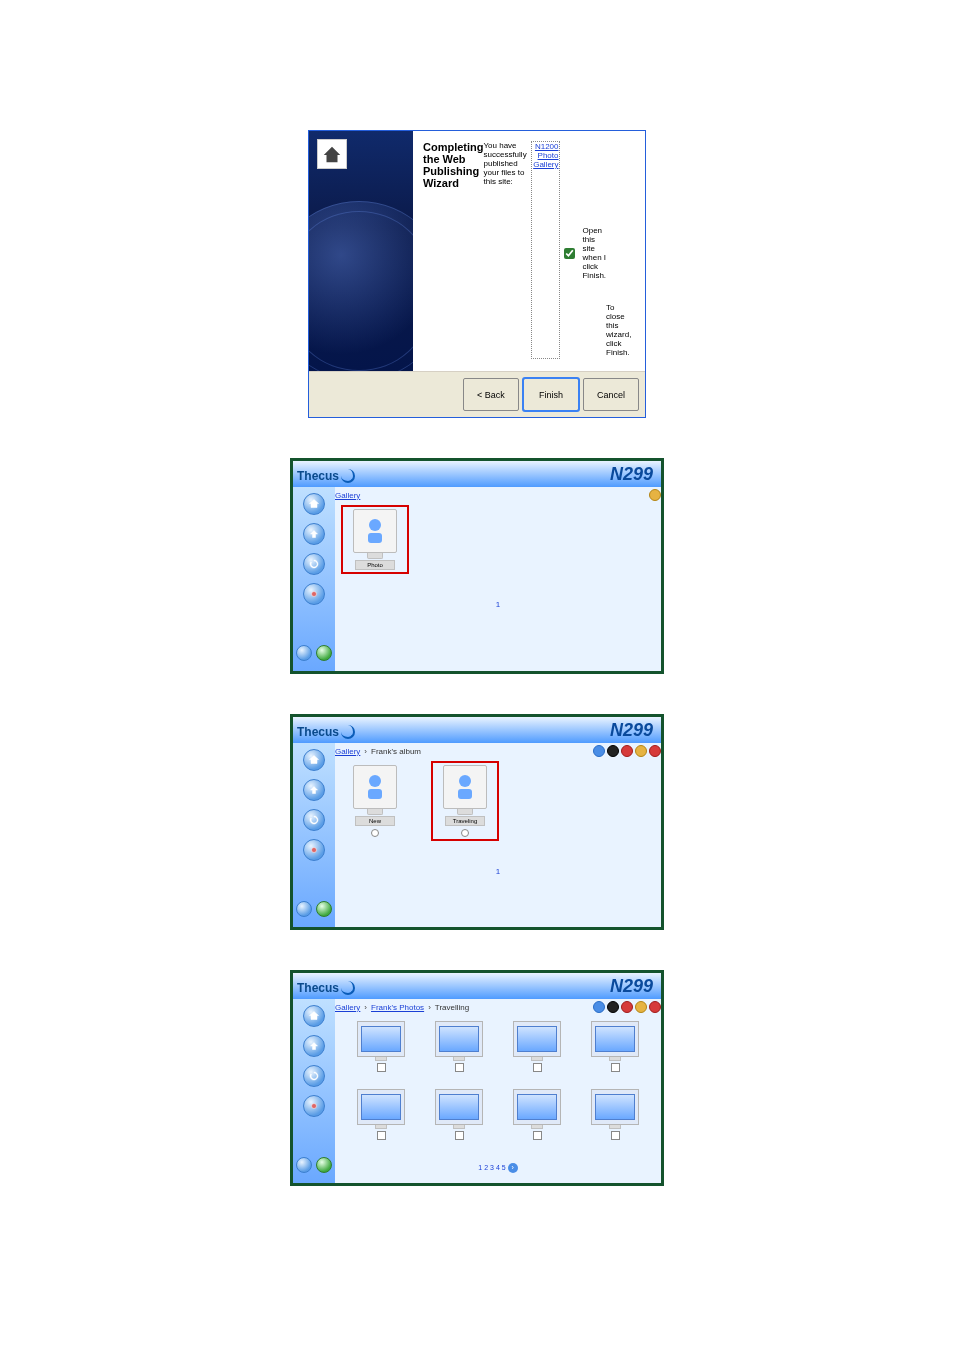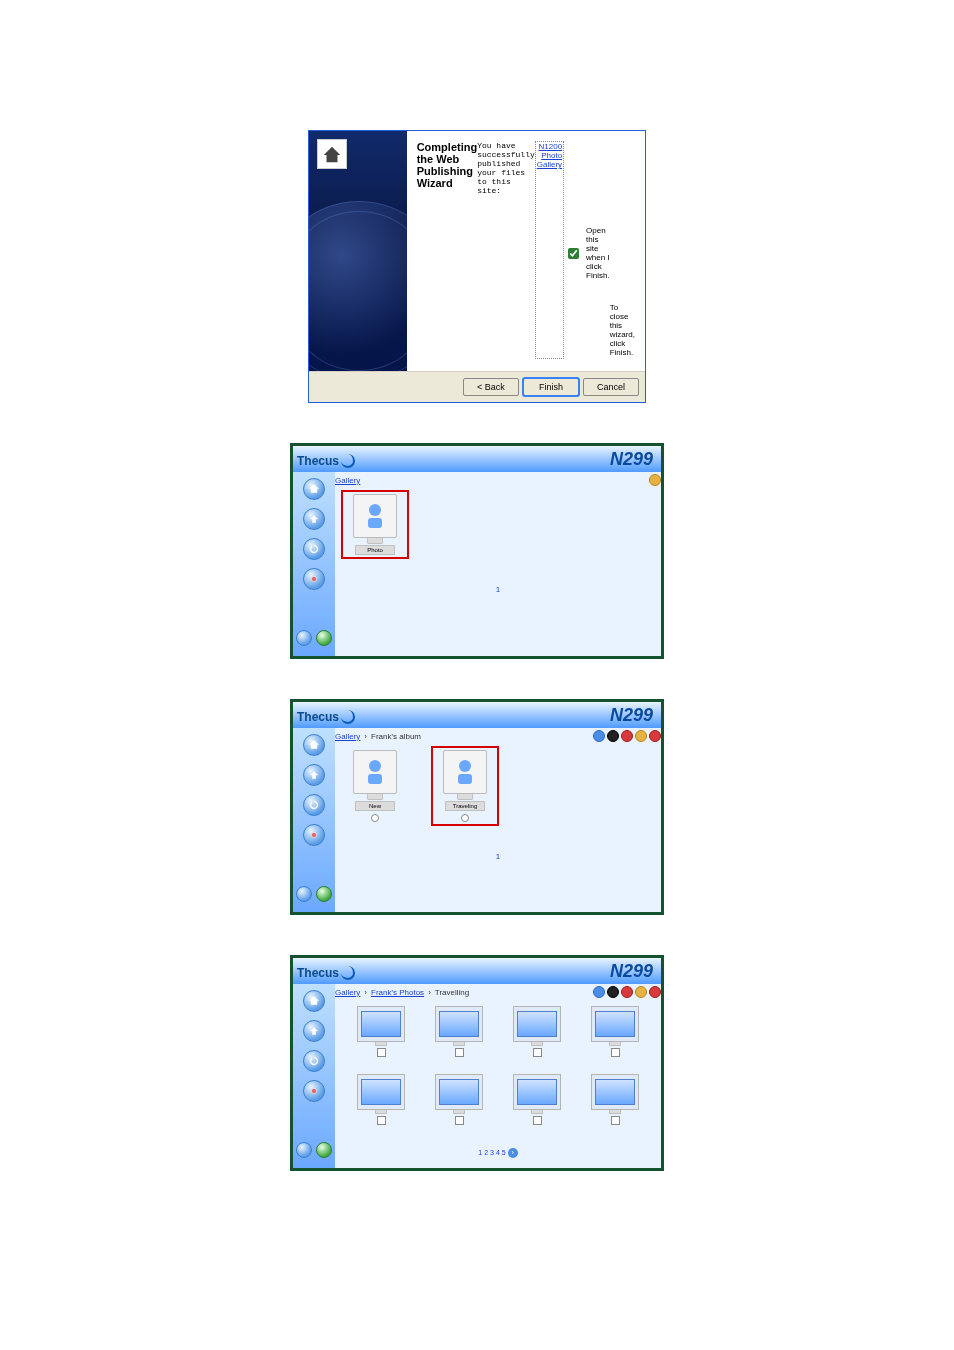--- a/index.html
+++ b/index.html
@@ -14,27 +14,27 @@
   .w-close { width: 16px; height: 14px; background: #e34c26; border: 1px solid #c22; display: flex; align-items: center; justify-content: center; color: #fff; font-size: 10px; font-weight: bold; }
   .wizard-body { display: flex; background: #fff; }
   .wizard-left { width: 104px; background: linear-gradient(#102a6b,#0b1a4a 40%,#04154a 100%); position: relative; overflow: hidden; padding: 8px; }
   .wizard-left .banner-icon { width: 30px; height: 30px; background: #fff; border: 1px solid #ccc; display: flex; align-items: center; justify-content: center; }
   .wizard-left .banner-icon svg { width: 22px; height: 22px; }
   .wizard-left .globe { position: absolute; left: -40px; top: 70px; width: 180px; height: 180px; border-radius: 50%; background: radial-gradient(circle at 40% 30%, rgba(120,160,255,.35), rgba(10,30,120,0) 60%); }
   .wizard-left .globe::before, .wizard-left .globe::after { content:""; position:absolute; inset:0; border-radius:50%; border:1px solid rgba(120,160,255,.25); }
   .wizard-left .globe::after { inset:10px 20px 10px 20px; border-radius:50%/40%; }
   .wizard-right { flex: 1; padding: 10px 10px 6px 10px; display: flex; min-height: 240px; }
   .wizard-right h3 { margin: 0 0 10px 0; font-size: 11px; font-weight: bold; }
-  .wizard-desc { font-size: 8px; color: #000; margin-bottom: 4px; font-family: Liberation Mono, monospace; }
+  .wizard-desc { font-size: 8px; color: #000; margin-bottom: 4px; }
   .wizard-link { color: #1a3fd6; font-size: 8px; text-decoration: underline; margin-bottom: 6px; display: inline-block; border: 1px dotted #888; padding: 0 1px; text-align: right; }
   .wizard-check { display: flex; align-items: center; gap: 4px; font-size: 8px; }
   .wizard-check input { width: 11px; height: 11px; accent-color: #2e7d32; }
   .wizard-bottom { font-size: 8px; margin-top: auto; padding-bottom: 8px; }
   .wizard-buttons { padding: 6px 6px 6px 0; display: flex; justify-content: flex-end; gap: 4px; border-top: 1px solid #d6d0c4; background: #ece9d8; }
-  .win-btn { min-width: 56px; height: 18px; font-size: 9px; background: #ece9d8; border: 1px solid #888; border-radius: 2px; padding: 0; cursor: pointer; }
+  .win-btn { min-width: 56px; height: 33px; font-size: 9px; background: #ece9d8; border: 1px solid #888; border-radius: 2px; padding: 0; cursor: pointer; }
   .win-btn.focus { outline: 2px solid #3a81f3; outline-offset: -1px; }
 
   
   .thecus { width: 374px; border: 3px solid #14532d; }
   .thecus-header { height: 26px; background: linear-gradient(#e9f3ff,#4f9bff); display: flex; align-items: center; padding: 0 8px 0 4px; }
   .thecus-logo { font-size: 12px; font-weight: bold; color: #0a4a8c; display: flex; align-items: baseline; }
   .thecus-logo .swish { width: 14px; height: 14px; border: 2px solid #0a5cb8; border-left: none; border-top: none; border-radius: 50%; display: inline-block; margin-left: 2px; transform: translateY(3px); }
   .thecus-header .spacer { flex: 1; }
   .thecus-model { font-family: "Arial Black", Arial, sans-serif; font-weight: 900; font-size: 18px; font-style: italic; color: #0a4a9c; }
   .thecus-body { display: flex; height: 184px; }

